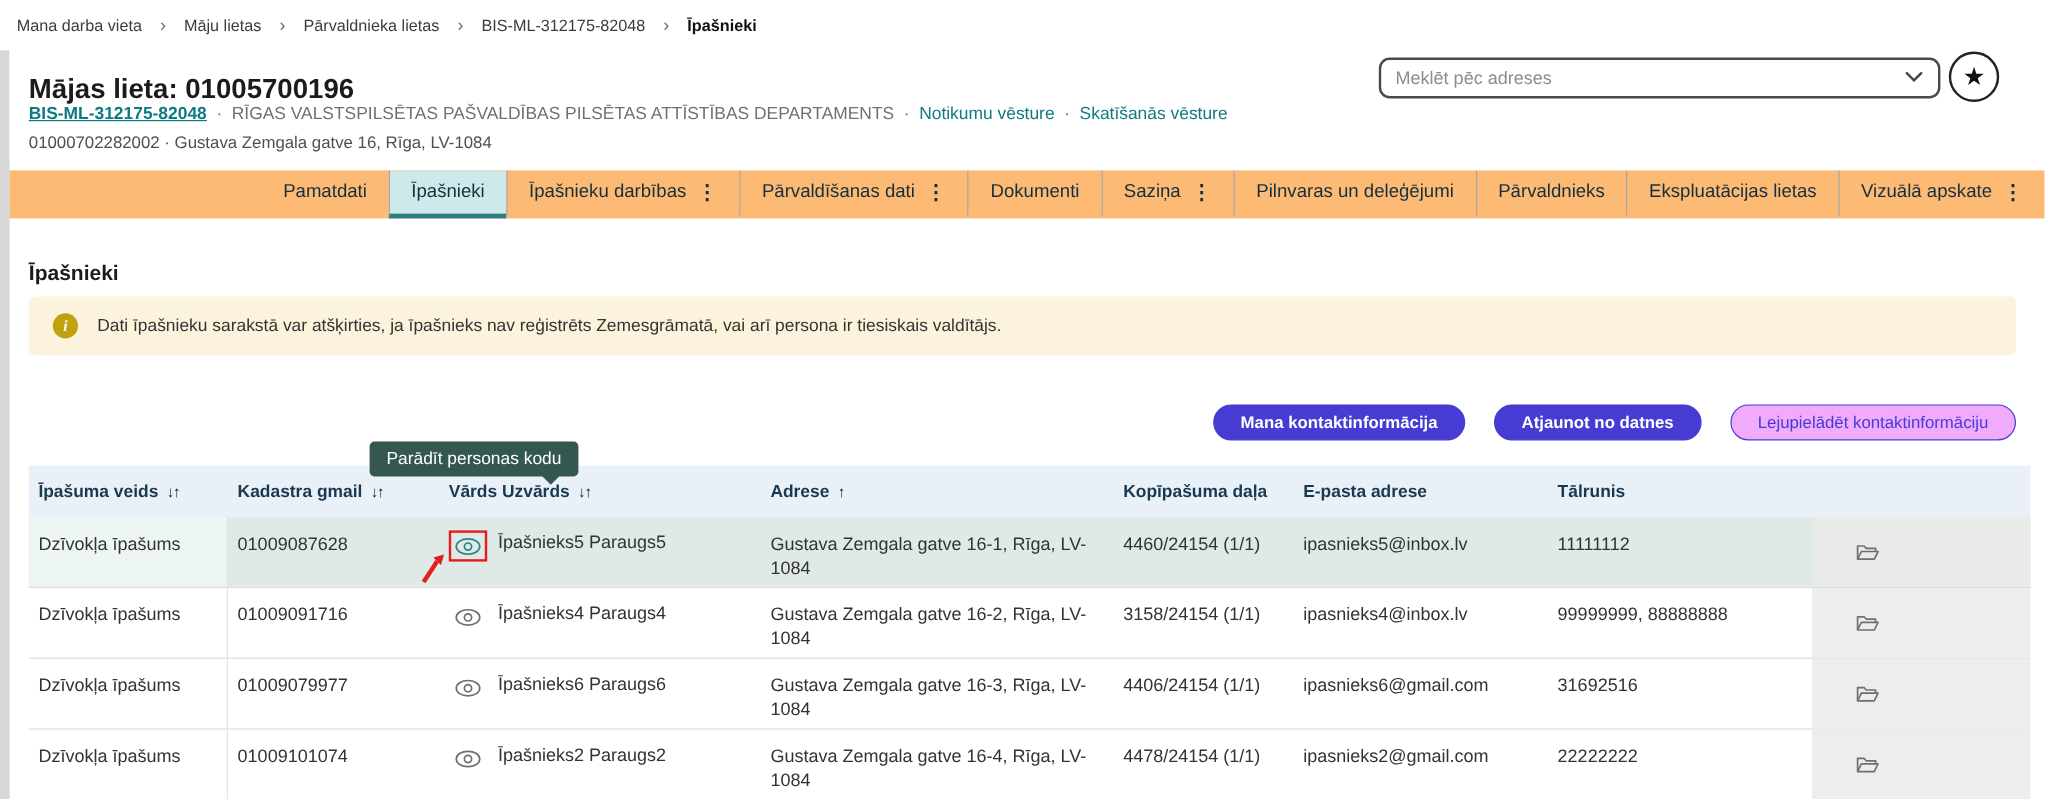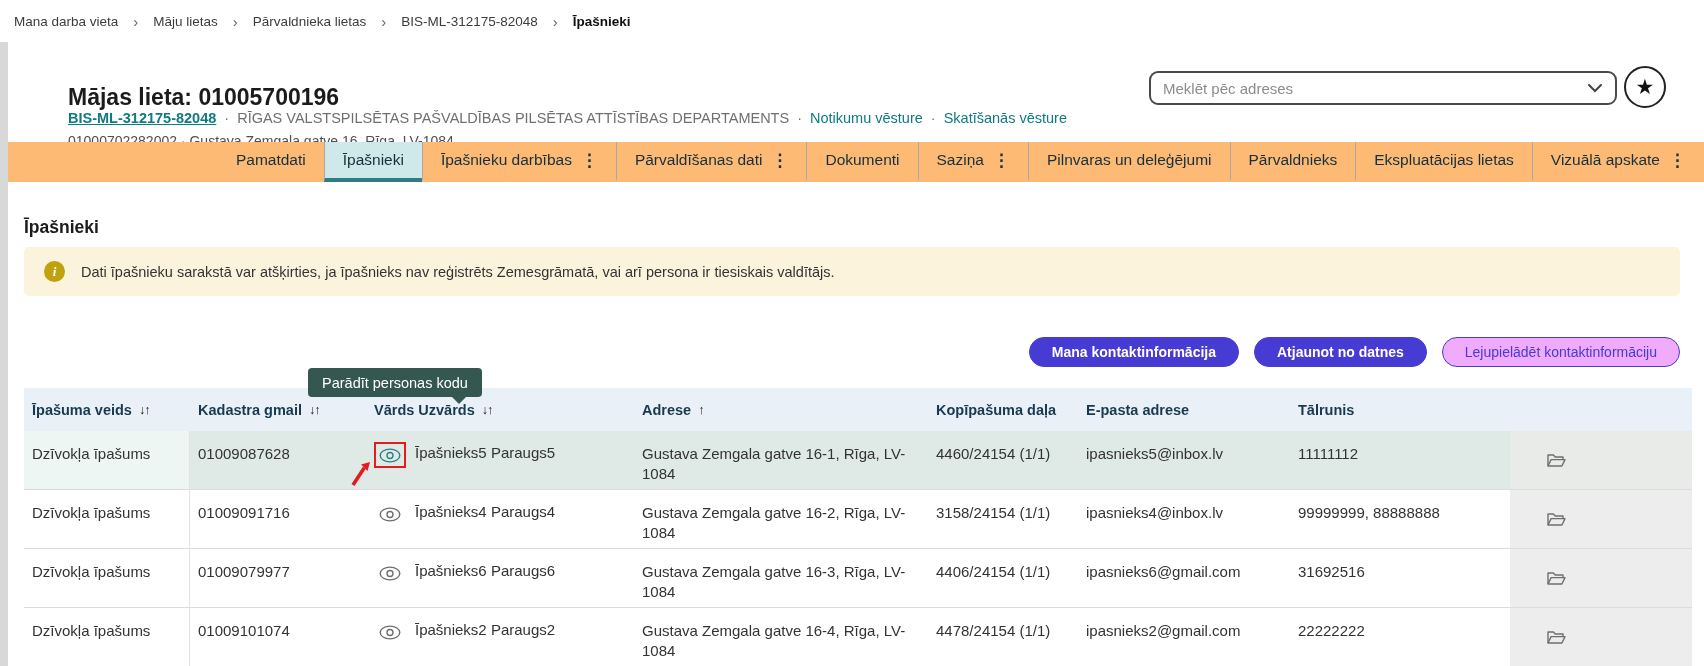--- a/index.html
+++ b/index.html
@@ -10,21 +10,21 @@
   .breadcrumb{position:absolute;top:0;left:0;right:0;height:42px;background:#fff;
               display:flex;align-items:center;gap:15px;padding-left:14px;font-size:13.5px;color:#3c3c3c;}
   .bc-item{cursor:pointer;}
   .bc-sep{color:#666;font-size:15px;}
   .bc-last{font-weight:700;color:#101010;}
 
   
   .gutter{position:absolute;left:0;top:42px;width:8px;bottom:0;background:#d8d8d8;}
 
   
-  .hdr{position:absolute;left:8px;top:58px;right:0;height:100px;background:#fff;margin-left:44px;}
+  .hdr{position:absolute;left:8px;top:35px;right:0;height:100px;background:#fff;}
   .hdr-title{position:absolute;left:16px;top:11px;font-size:23px;font-weight:700;color:#1b1b1b;}
   .hdr-meta{position:absolute;left:16px;top:52px;font-size:14.5px;color:#707070;display:flex;gap:8px;align-items:center;white-space:nowrap;}
   .case-link{color:#0e7a82;font-weight:700;text-decoration:underline;cursor:pointer;}
   .teal-link{color:#0e7a82;cursor:pointer;}
   .hdr-sub{position:absolute;left:16px;top:75px;font-size:14px;color:#4f4f4f;}
   .search-box{position:absolute;top:13px;right:87px;width:440px;height:30px;border:2px solid #4a4a4a;
               border-radius:9px;background:#fff;display:flex;align-items:center;justify-content:space-between;
               padding:0 12px;cursor:pointer;}
   .search-ph{color:#8c8c8c;font-size:15px;}
   .star-btn{position:absolute;top:8px;right:38px;width:38px;height:38px;border:2px solid #222;border-radius:50%;
@@ -42,21 +42,21 @@
   .section-title{position:absolute;left:24px;top:202px;font-size:17.5px;font-weight:700;color:#1b1b1b;}
 
   
   .notice{position:absolute;left:24px;right:24px;top:247px;height:49px;background:#fbf3dc;border-radius:5px;
           display:flex;align-items:center;gap:16px;padding-left:20px;font-size:14.5px;color:#333;box-sizing:border-box;}
   .notice-icon{width:21px;height:21px;border-radius:50%;background:#c0a20e;color:#fff;flex:0 0 21px;
                display:flex;align-items:center;justify-content:center;font-size:13px;font-weight:700;
                font-family:"Liberation Serif",serif;font-style:italic;}
 
   
-  .btn-row{position:absolute;right:24px;top:337px;display:flex;gap:15px;}
+  .btn-row{position:absolute;right:24px;top:337px;display:flex;gap:24px;}
   .btn{height:30px;border-radius:16px;display:flex;align-items:center;padding:0 22px;font-size:14px;cursor:pointer;box-sizing:border-box;}
   .btn-fill{background:#463bd3;color:#fff;border:1px solid #463bd3;font-weight:700;}
   .btn-outline{background:#f0abfc;color:#463bd3;border:1px solid #463bd3;font-weight:400;}
 
   
   .table{position:absolute;left:24px;top:388px;width:1668px;border-bottom:1px solid #dcdcdc;}
   .t-head,.row{display:grid;grid-template-columns:166px 176px 268px 294px 150px 212px 220px 182px;}
   .t-head{background:#eaf0f8;height:43px;}
   .t-h{display:flex;align-items:center;gap:7px;padding-left:8px;font-size:14.5px;font-weight:700;color:#173a50;cursor:pointer;}
   .sort{font-size:12.5px;color:#222;letter-spacing:-1px;font-weight:700;}

